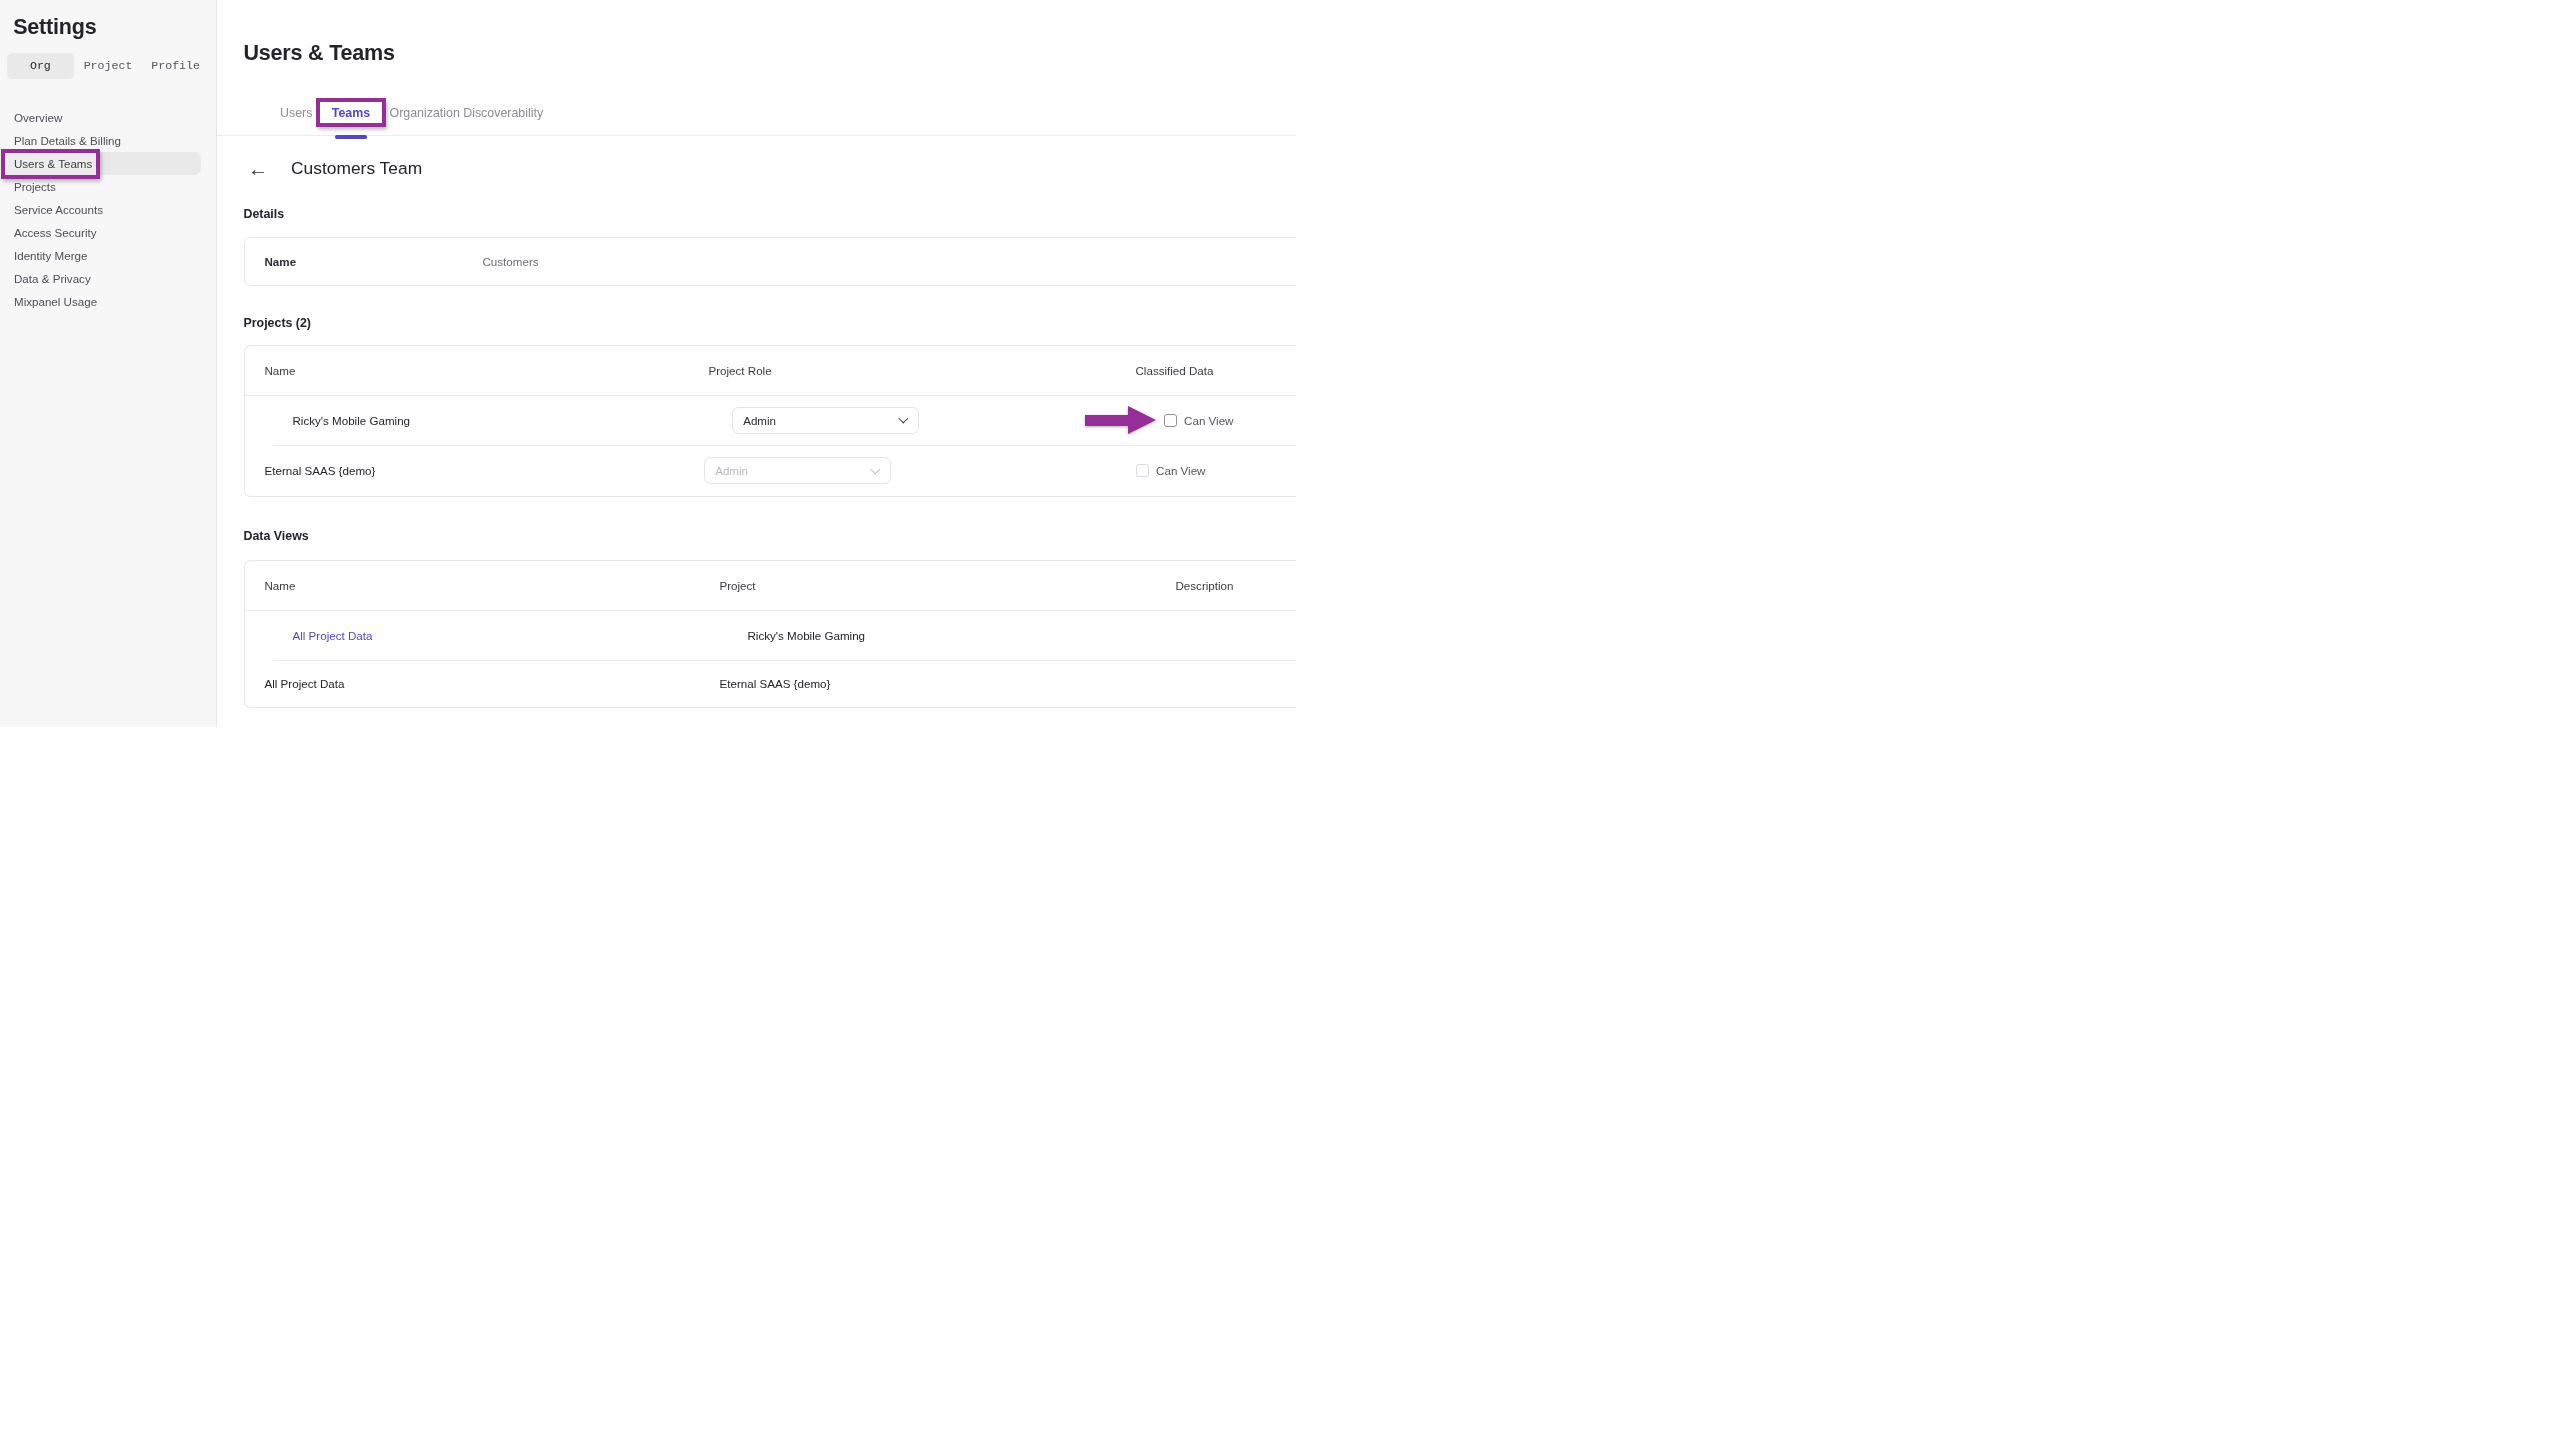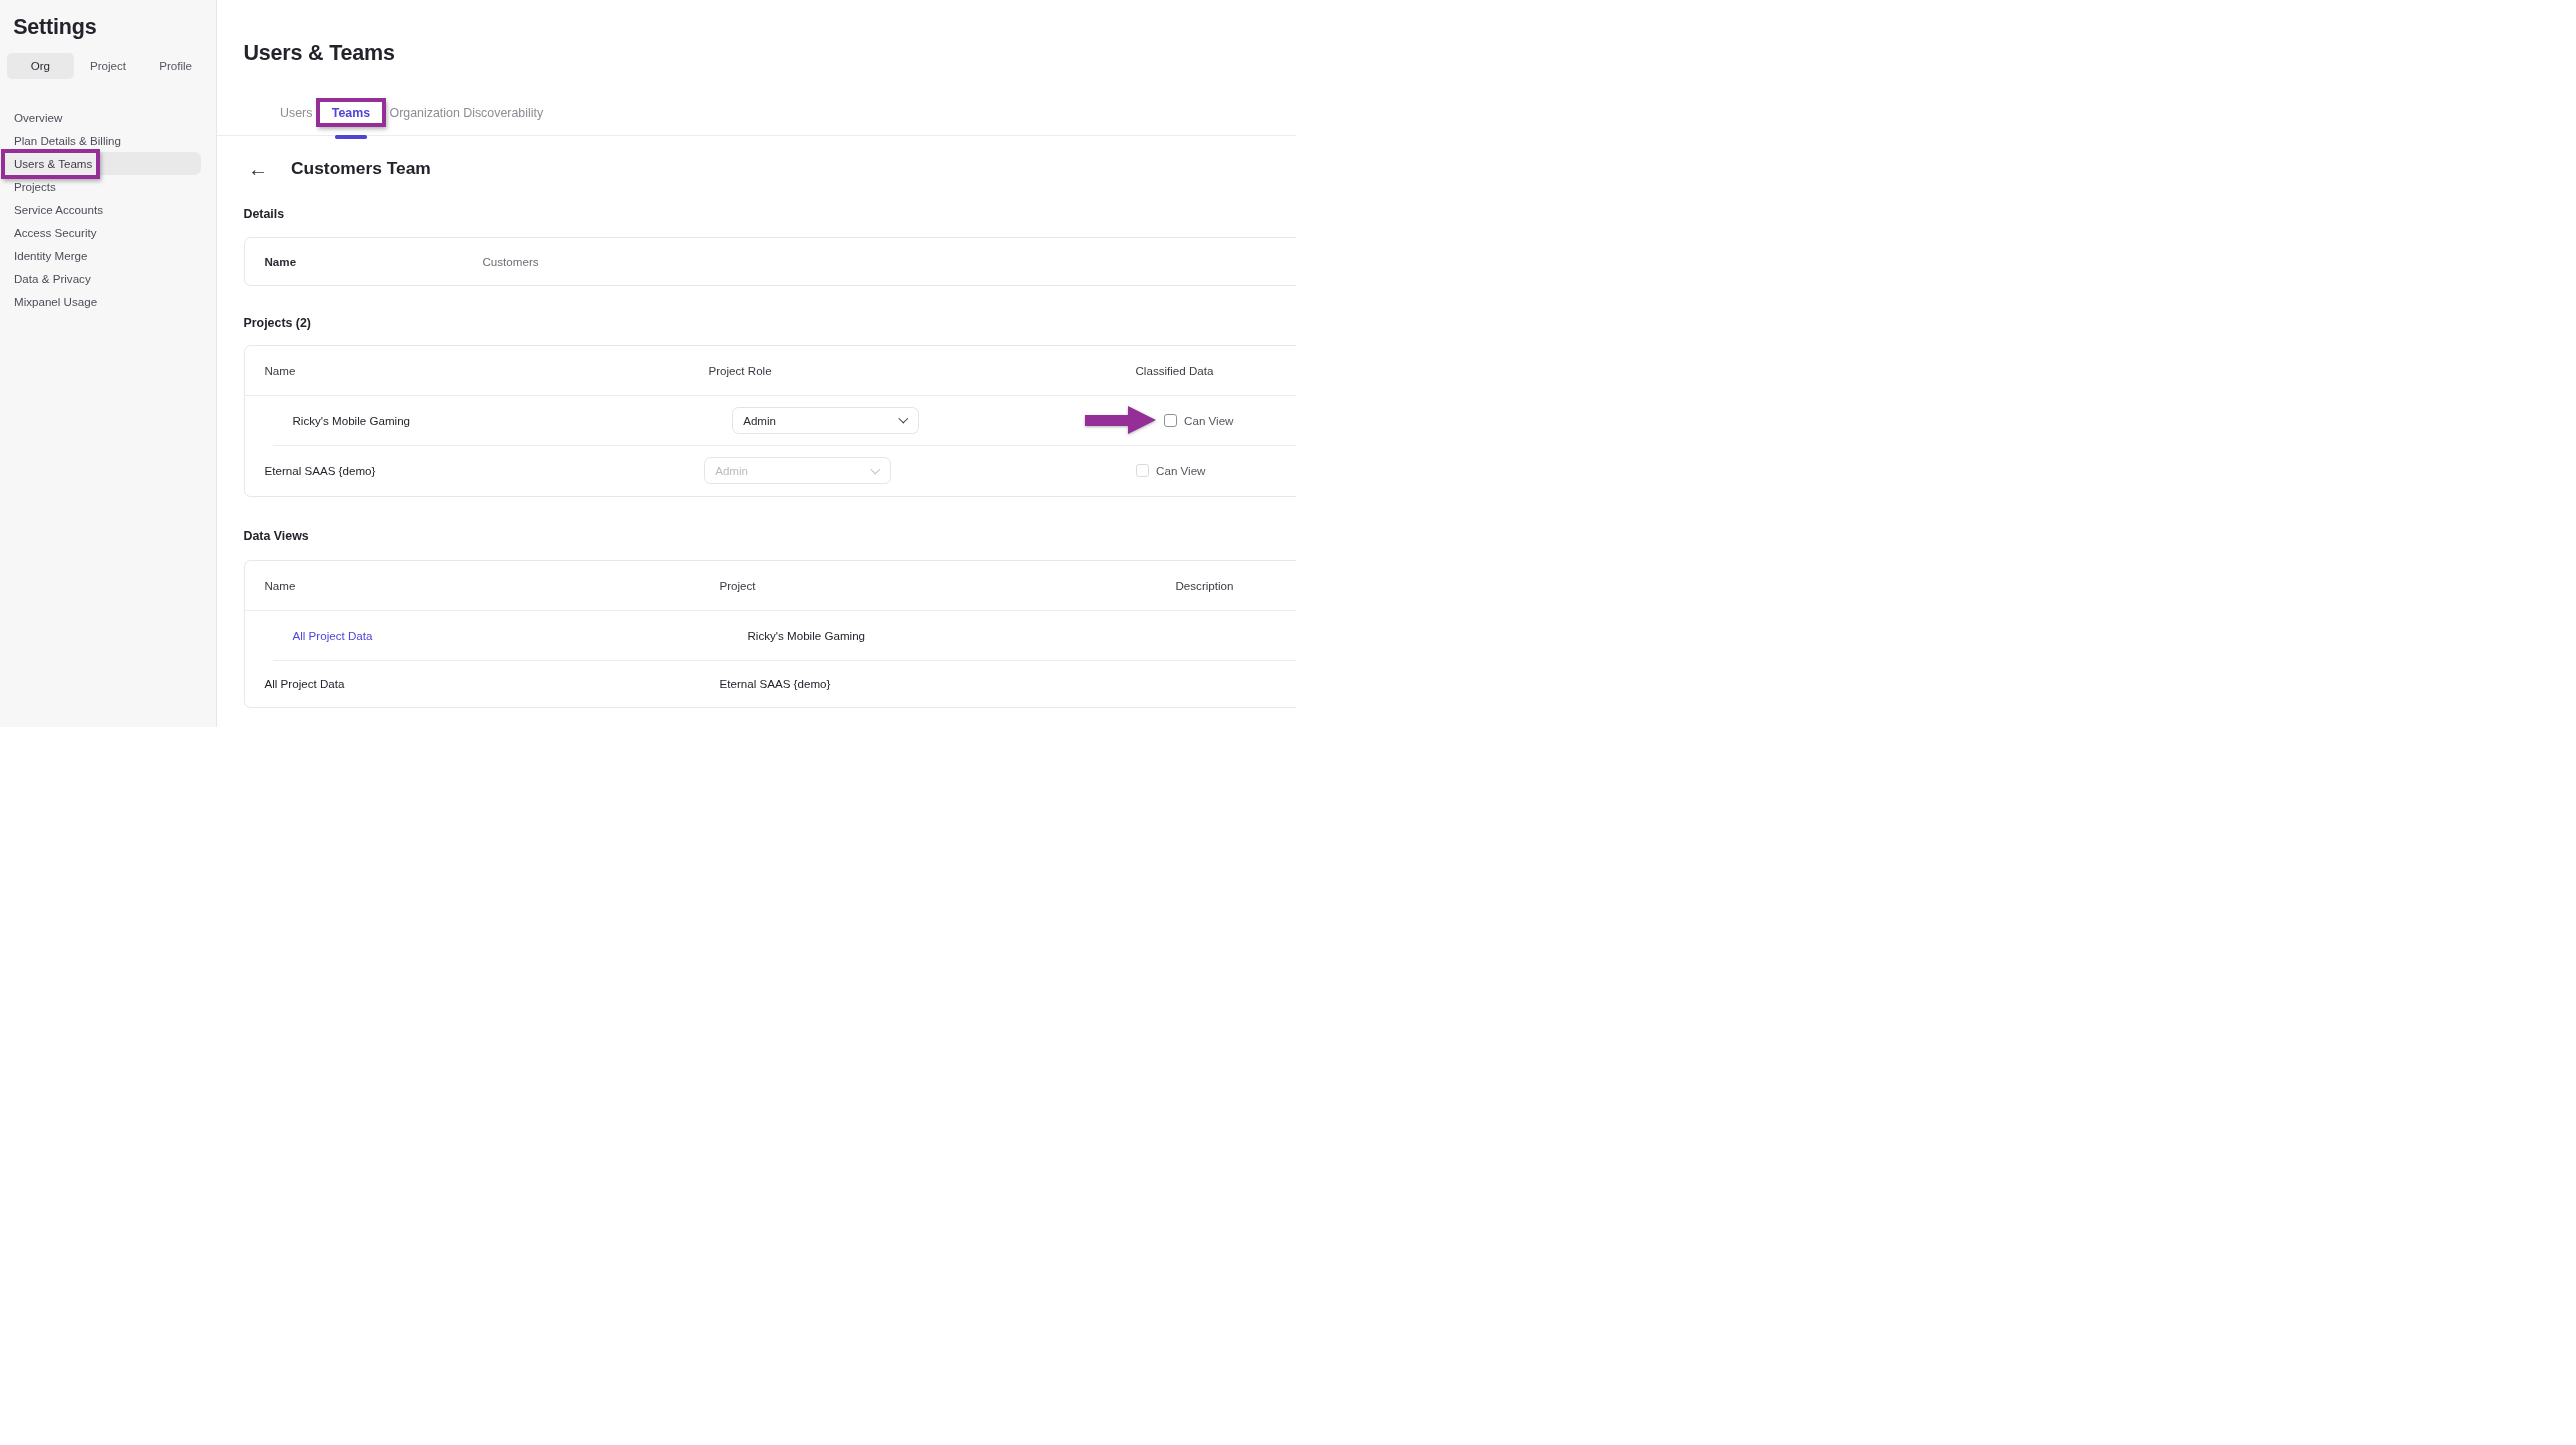--- a/index.html
+++ b/index.html
@@ -8,21 +8,21 @@
   body {
     width:1296px; height:727px; overflow:hidden; background:#fff;
     font-family:"Liberation Sans", sans-serif; color:#23232b;
   }
   .app { display:flex; width:1296px; height:727px; overflow:hidden; }
 
   
   .sidebar { width:217px; min-width:217px; height:100%; background:#f7f7f8; border-right:0.8px solid #e7e7ea; }
   .sidebar-title { margin:15px 0 0 13.2px; font-size:21.5px; font-weight:700; letter-spacing:-0.2px; color:#23232b; }
   .scope-tabs { display:flex; align-items:center; margin:13.2px 6.6px 0 6.6px; height:26px; }
-  .scope-tab { flex:1; text-align:center; font-size:11.6px; color:#55555e; background:none; border:none; font-family:Liberation Sans, sans-serif; height:26px; line-height:26px; padding:0; cursor:pointer; border-radius:5px; }
+  .scope-tab { flex:1; text-align:center; font-size:11.6px; color:#55555e; background:none; border:none; font-family:Liberation Mono, monospace; height:26px; line-height:26px; padding:0; cursor:pointer; border-radius:5px; }
   .scope-tab.selected { background:#e9e9ea; color:#2b2b33; font-weight:400; }
   .nav { margin-top:27px; }
   .nav-item { height:23px; line-height:23px; font-size:11.6px; color:#4d4d58; padding-left:14px; cursor:pointer; white-space:nowrap; }
   .nav-item.selected { position:relative; background:#e9e9ea; border-radius:6.6px; margin:0 15px 0 5px; padding-left:0; }
   .nav-annotation {
     position:absolute; left:-4.1px; top:-3.3px; width:99px; height:30px; z-index:2;
     border:4.1px solid var(--annotation); background:#ededee; box-shadow:1.7px 2.5px 4.1px rgba(0,0,0,0.3);
     display:flex; align-items:center; padding-left:9px; font-size:11.6px; color:#3c3c46; white-space:nowrap;
   }
 
@@ -31,21 +31,21 @@
   .page-title { margin:41px 0 0 26.5px; font-size:21.5px; font-weight:700; letter-spacing:-0.2px; color:#23232b; }
 
   .tabs { position:relative; margin-top:24px; height:46px; border-bottom:0.8px solid #ececef; display:flex; align-items:center; gap:17px; padding-left:63px; }
   .tab { font-size:12.4px; color:#8c8c94; cursor:pointer; white-space:nowrap; }
   .tab.selected { color:var(--accent); font-weight:700; }
   .tab-annotation { position:relative; display:flex; border:4.1px solid var(--annotation); background:#fff; box-shadow:1.7px 2.5px 4.1px rgba(0,0,0,0.3); padding:3.3px 11.6px; margin:8px -13.2px; }
   .tab-underline { position:absolute; top:33px; left:50%; transform:translateX(-50%); width:32px; height:3.3px; border-radius:1.7px; background:var(--accent); }
 
   .team-header { display:flex; align-items:center; gap:23px; height:25px; margin:20px 0 0 31px; }
   .back-button { background:none; border:none; padding:0; font-size:20px; font-weight:700; color:#2e2e36; line-height:1; cursor:pointer; font-family:inherit; }
-  .team-title { margin:0; font-size:17.4px; font-weight:700; color:#23232b; }
+  .team-title { margin:0; font-size:17.4px; font-weight:400; color:#23232b; }
 
   .section-heading { margin:26.5px 0 0 26.5px; font-size:12.4px; font-weight:700; color:#23232b; line-height:12.4px; }
   .section-heading.projects { margin-top:31px; }
   .section-heading.dataviews { margin-top:33px; }
 
   .card { margin:17.4px 0 0 26.5px; width:1100px; background:#fff; border:0.8px solid #e7e7ea; border-radius:6.6px; }
   .card.projects { margin-top:15px; }
 
   .details-row { display:grid; grid-template-columns:238px 1fr; align-items:center; height:47px; }
   .cell-label { padding-left:20px; font-size:11.6px; font-weight:700; color:#2b2b33; }

